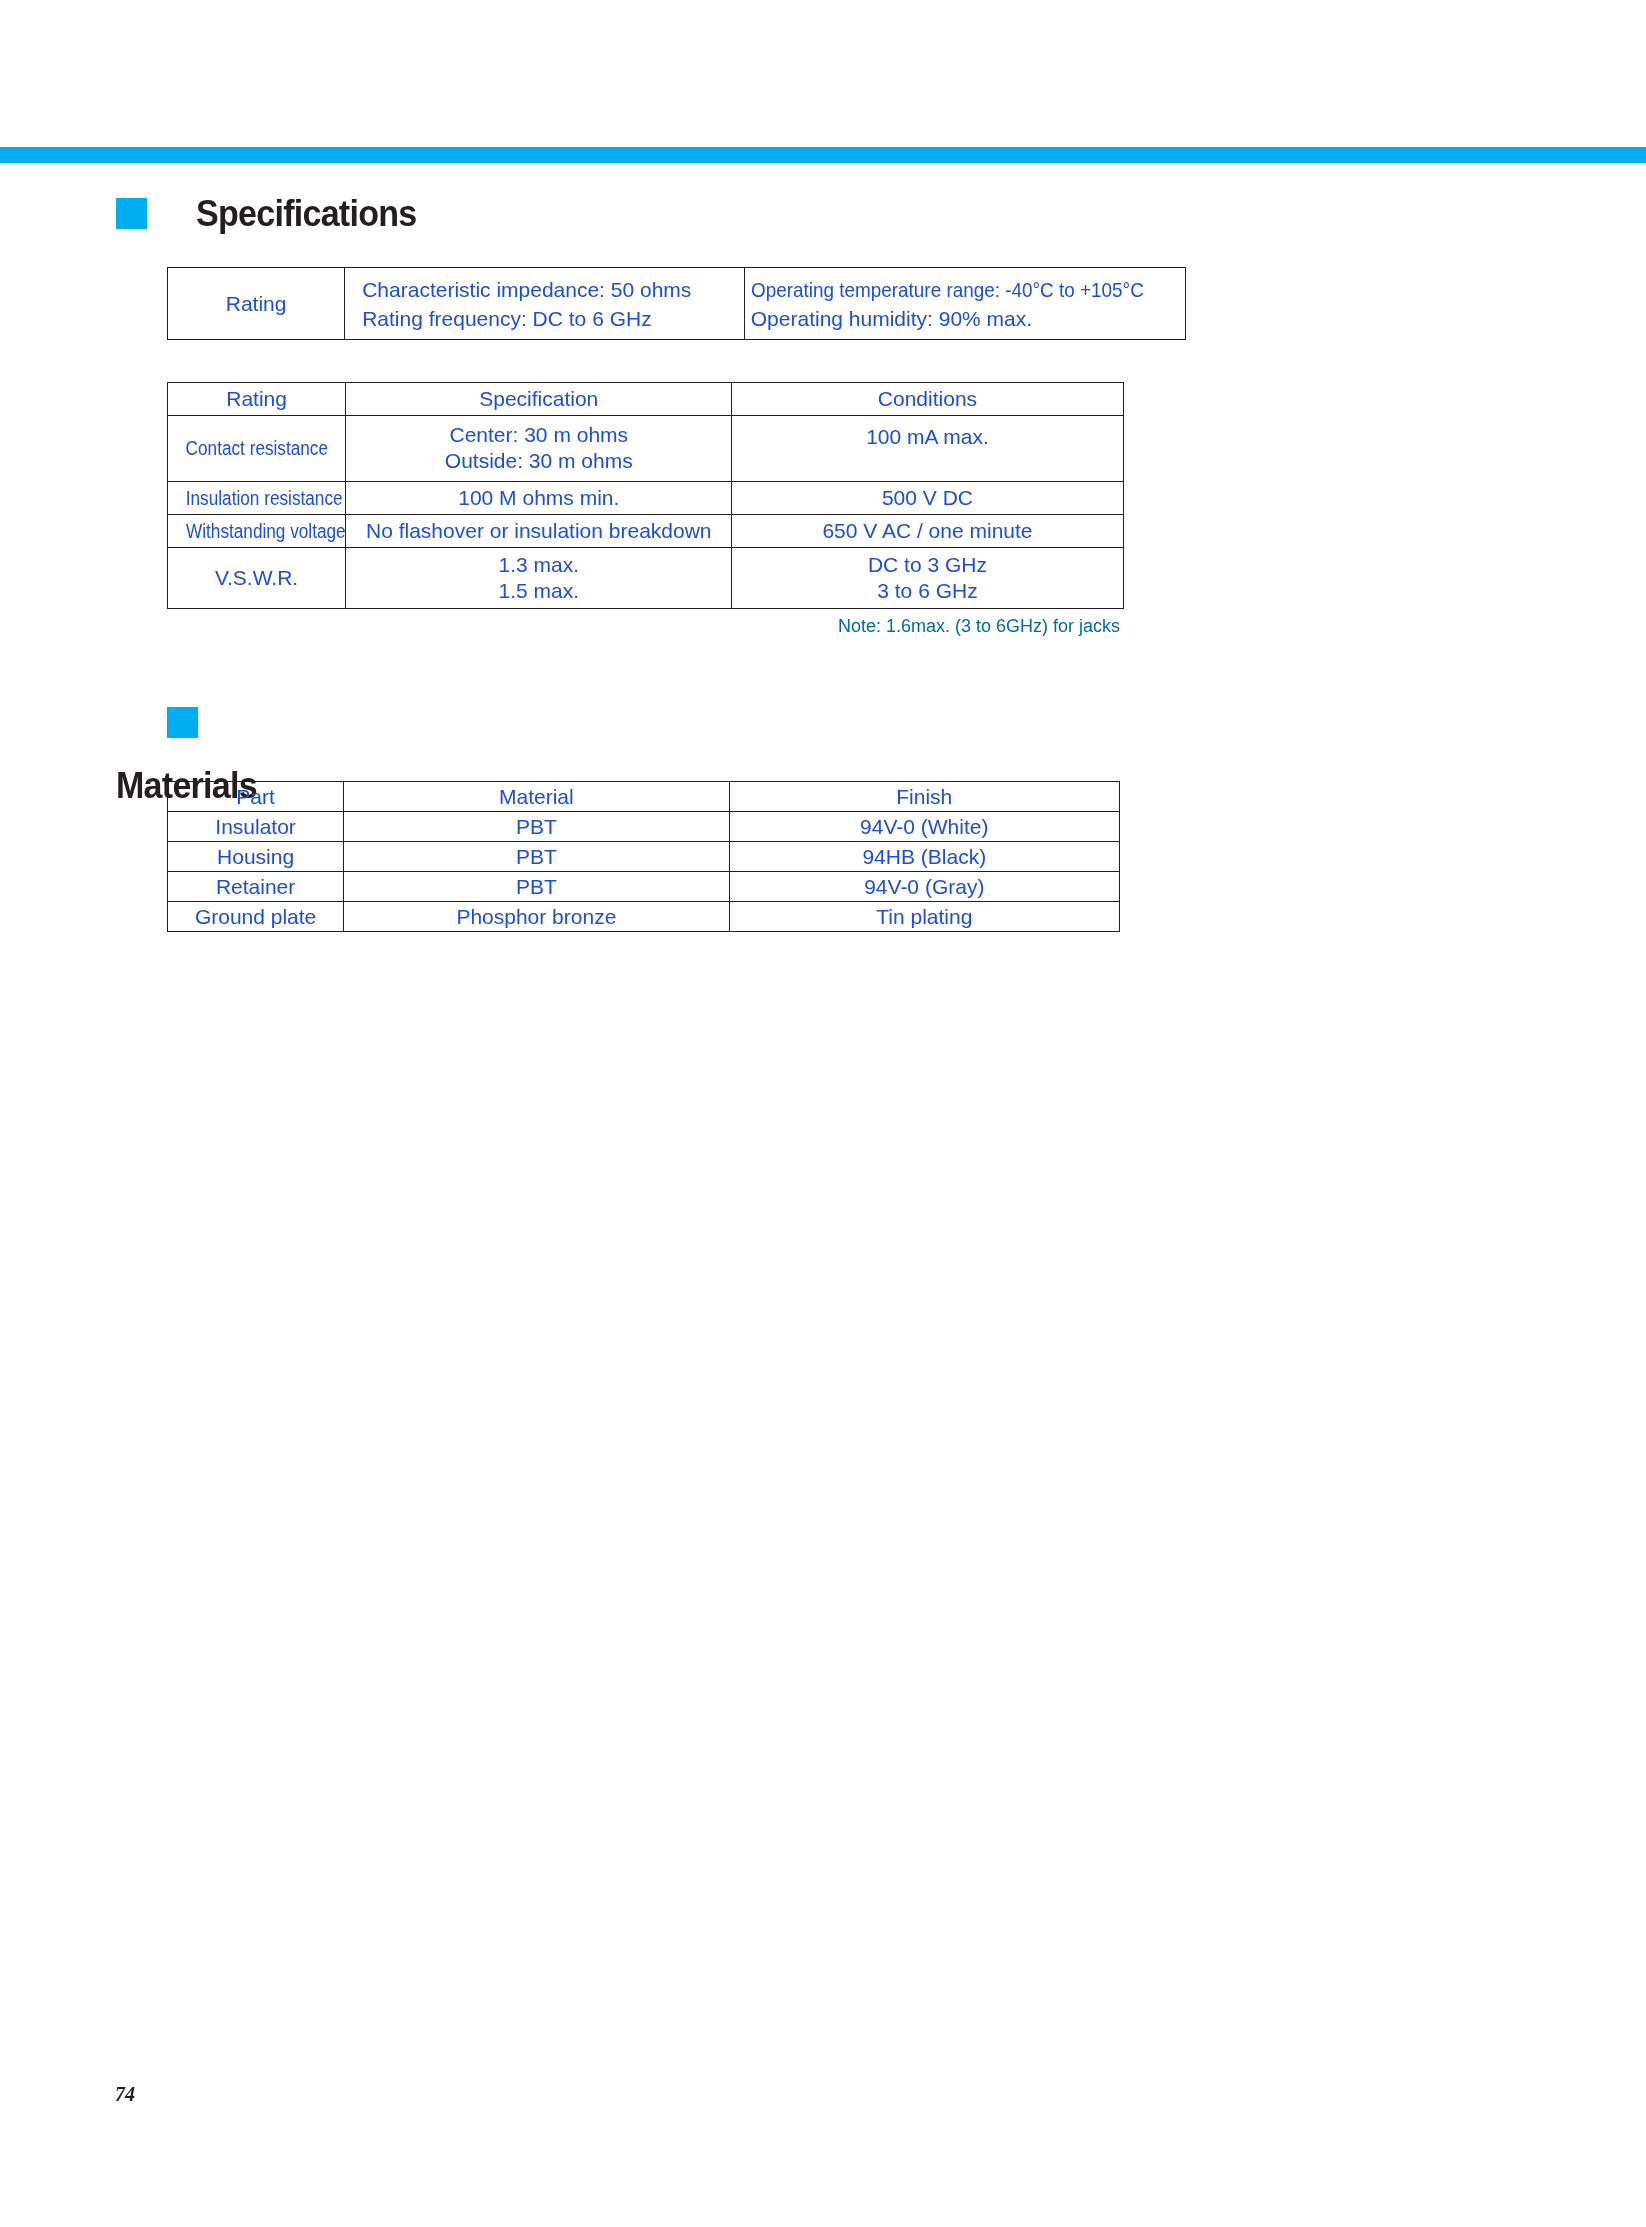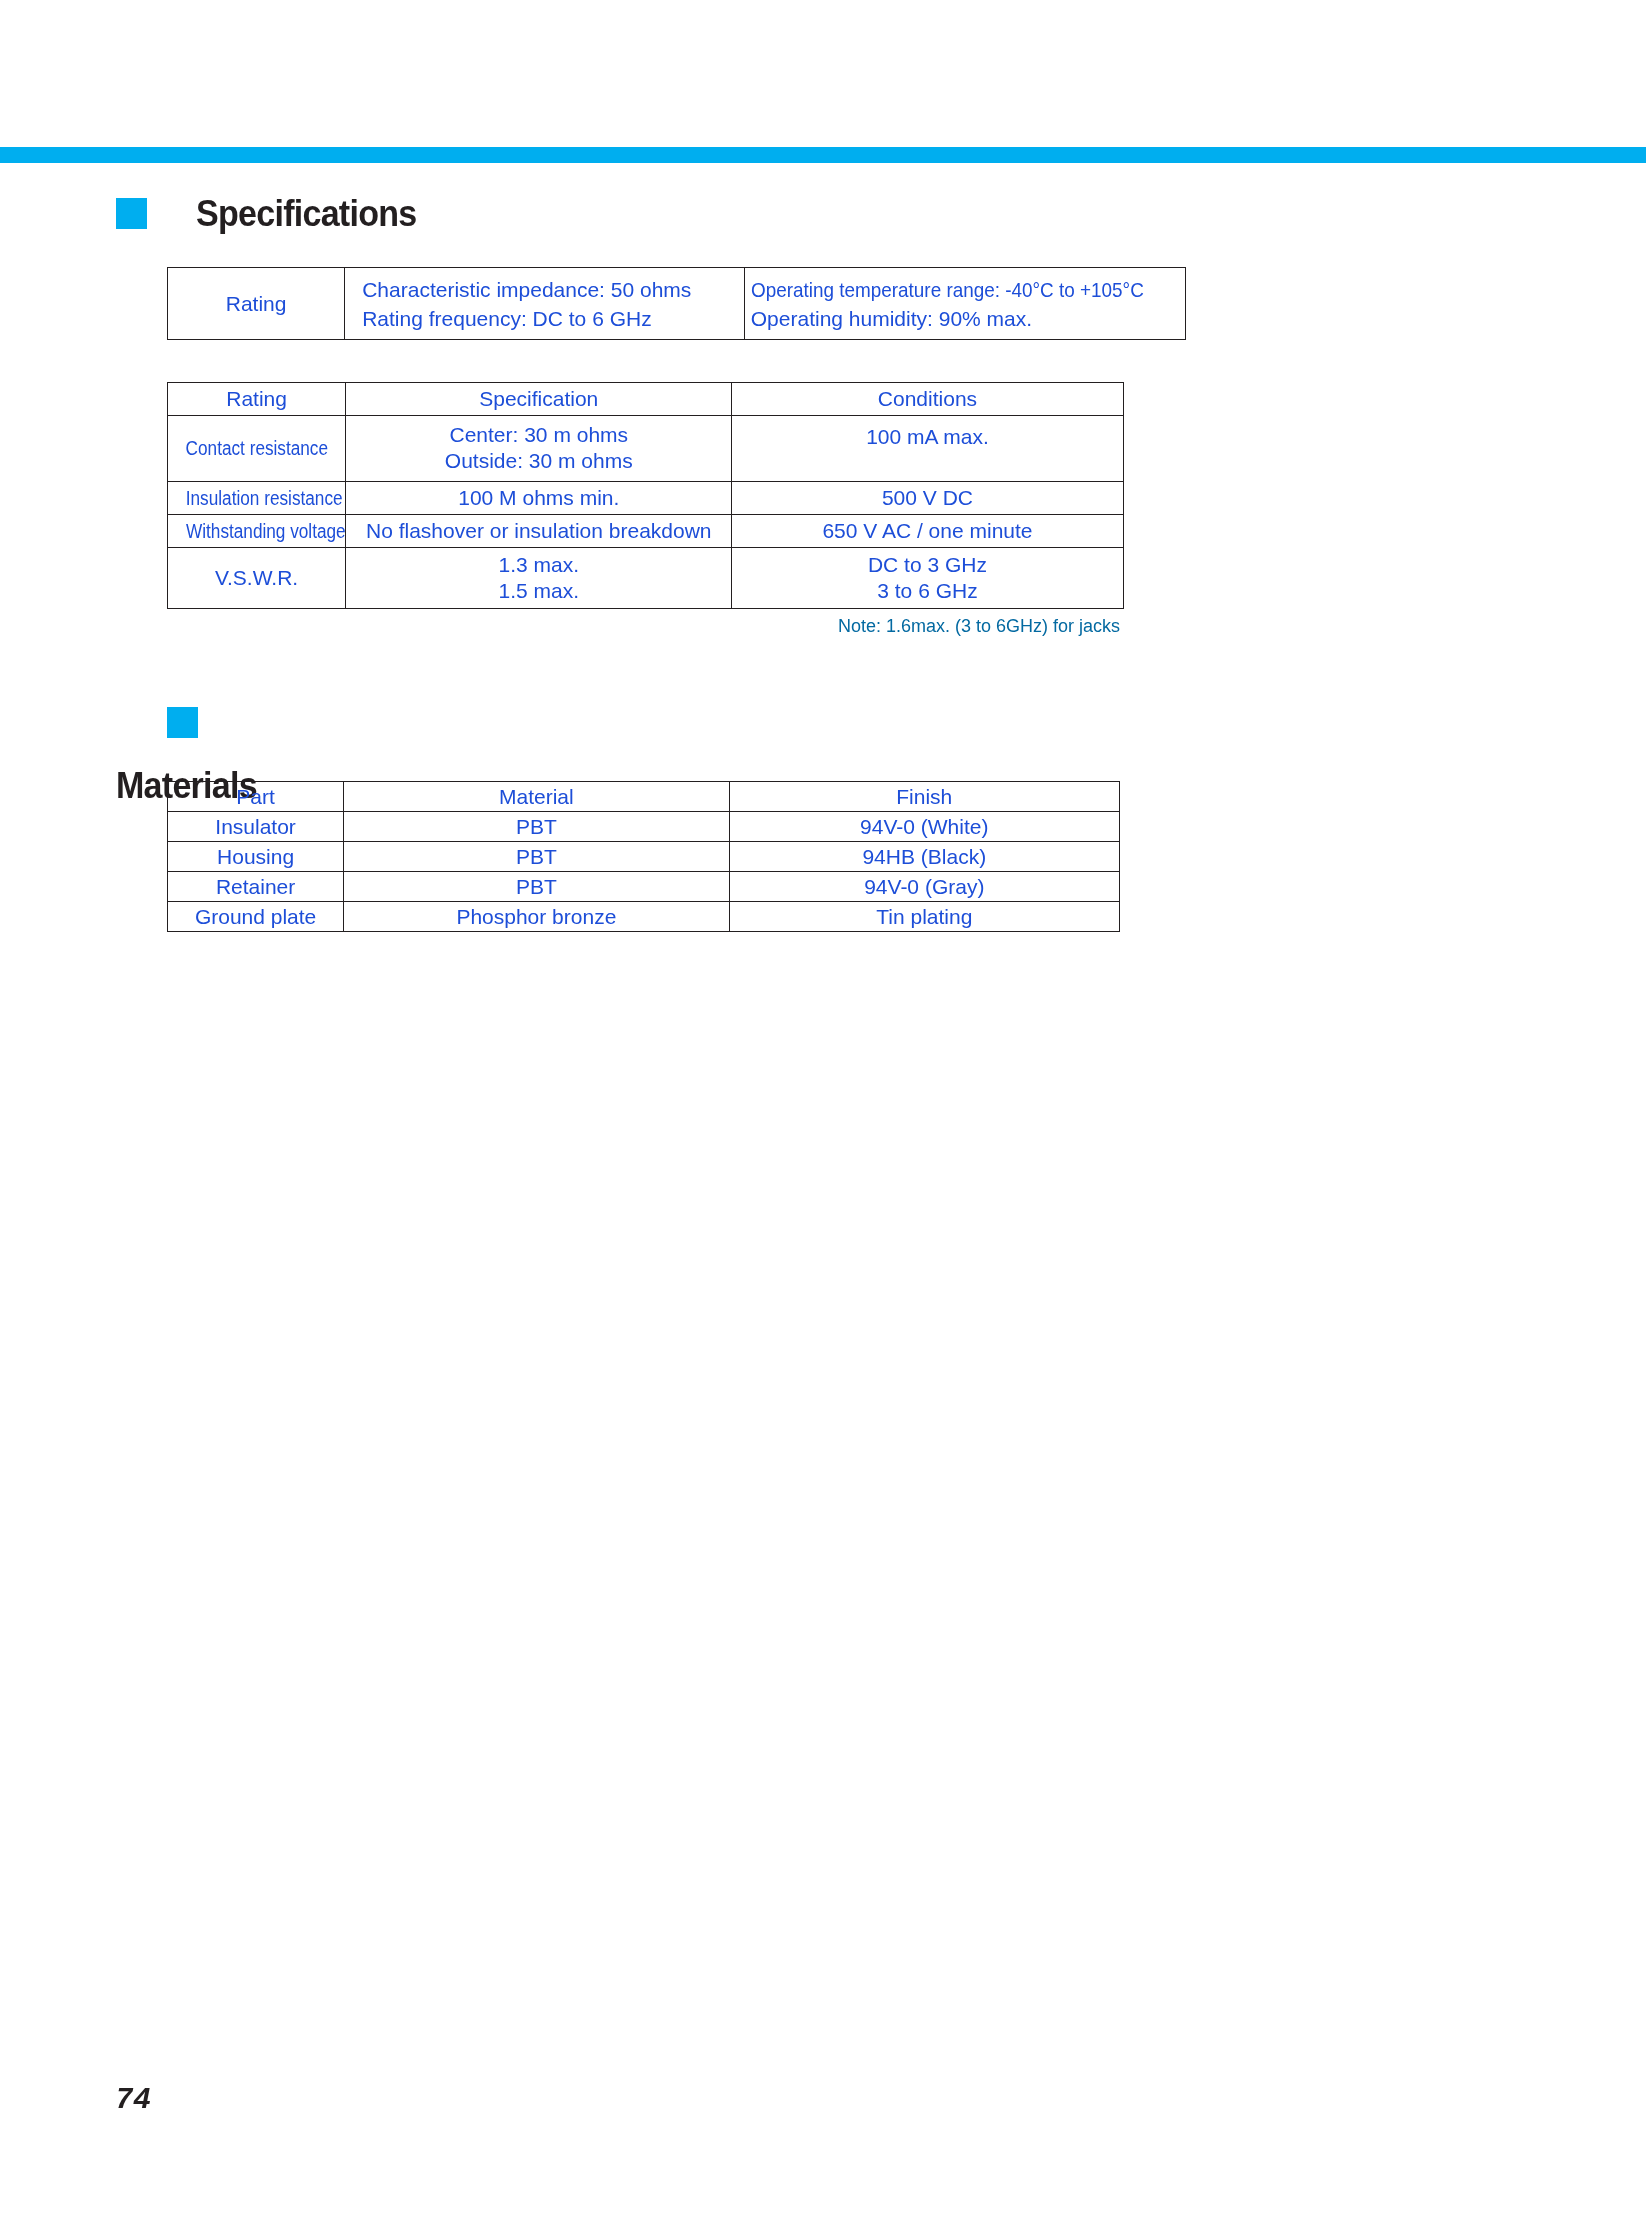--- a/index.html
+++ b/index.html
@@ -124,24 +124,24 @@
     }
     #table-materials .col1 { width: 168px; }
     #table-materials .col2 { width: 376px; }
     #table-materials .col3 { width: 381px; }
     #table-materials td { height: 29px; line-height: 29px; padding: 0 3.1px; }
 
     .page-number {
       position: absolute;
       left: 115px;
       top: 2083px;
-      font-family: Liberation Mono, monospace;
+      font-family: Liberation Serif, serif;
       font-weight: bold;
       font-style: italic;
-      font-size: 30px;
+      font-size: 20px;
       color: #231f20;
     }
   </style>
 </head>
 <body>
 
 <div class="top-bar"></div>
 
 <div class="section-heading" id="heading-specs">
   <span class="heading-square"></span>

